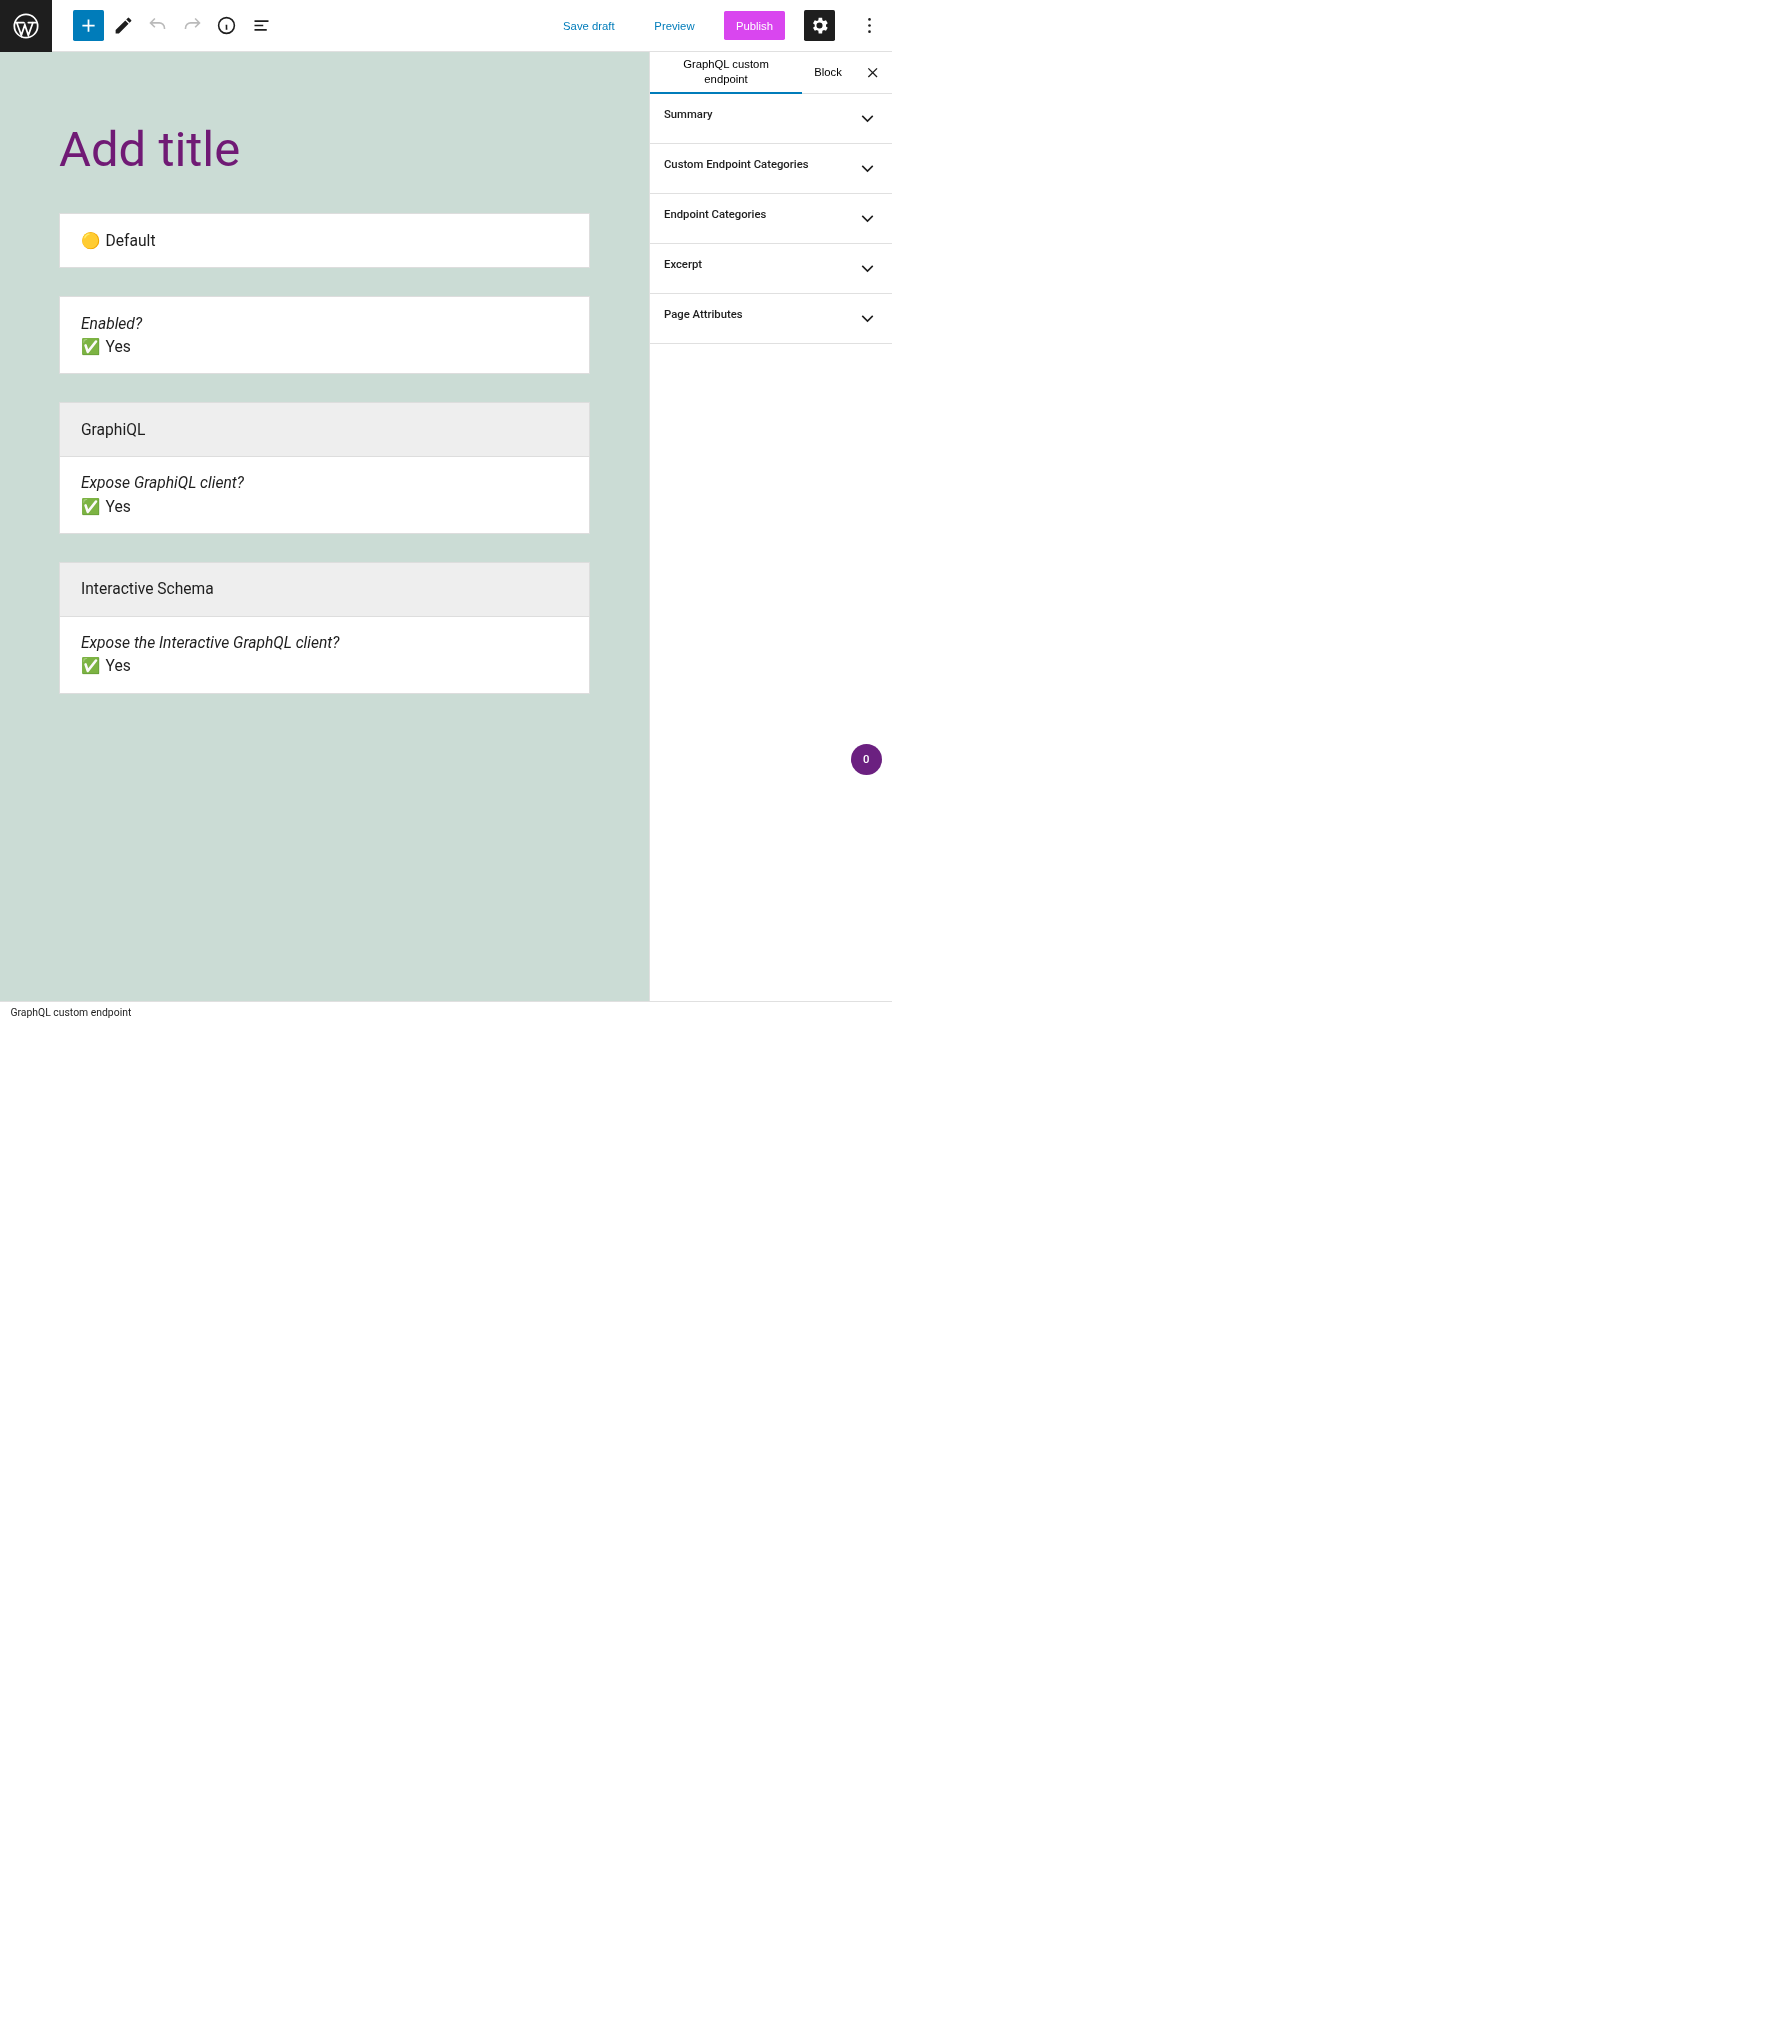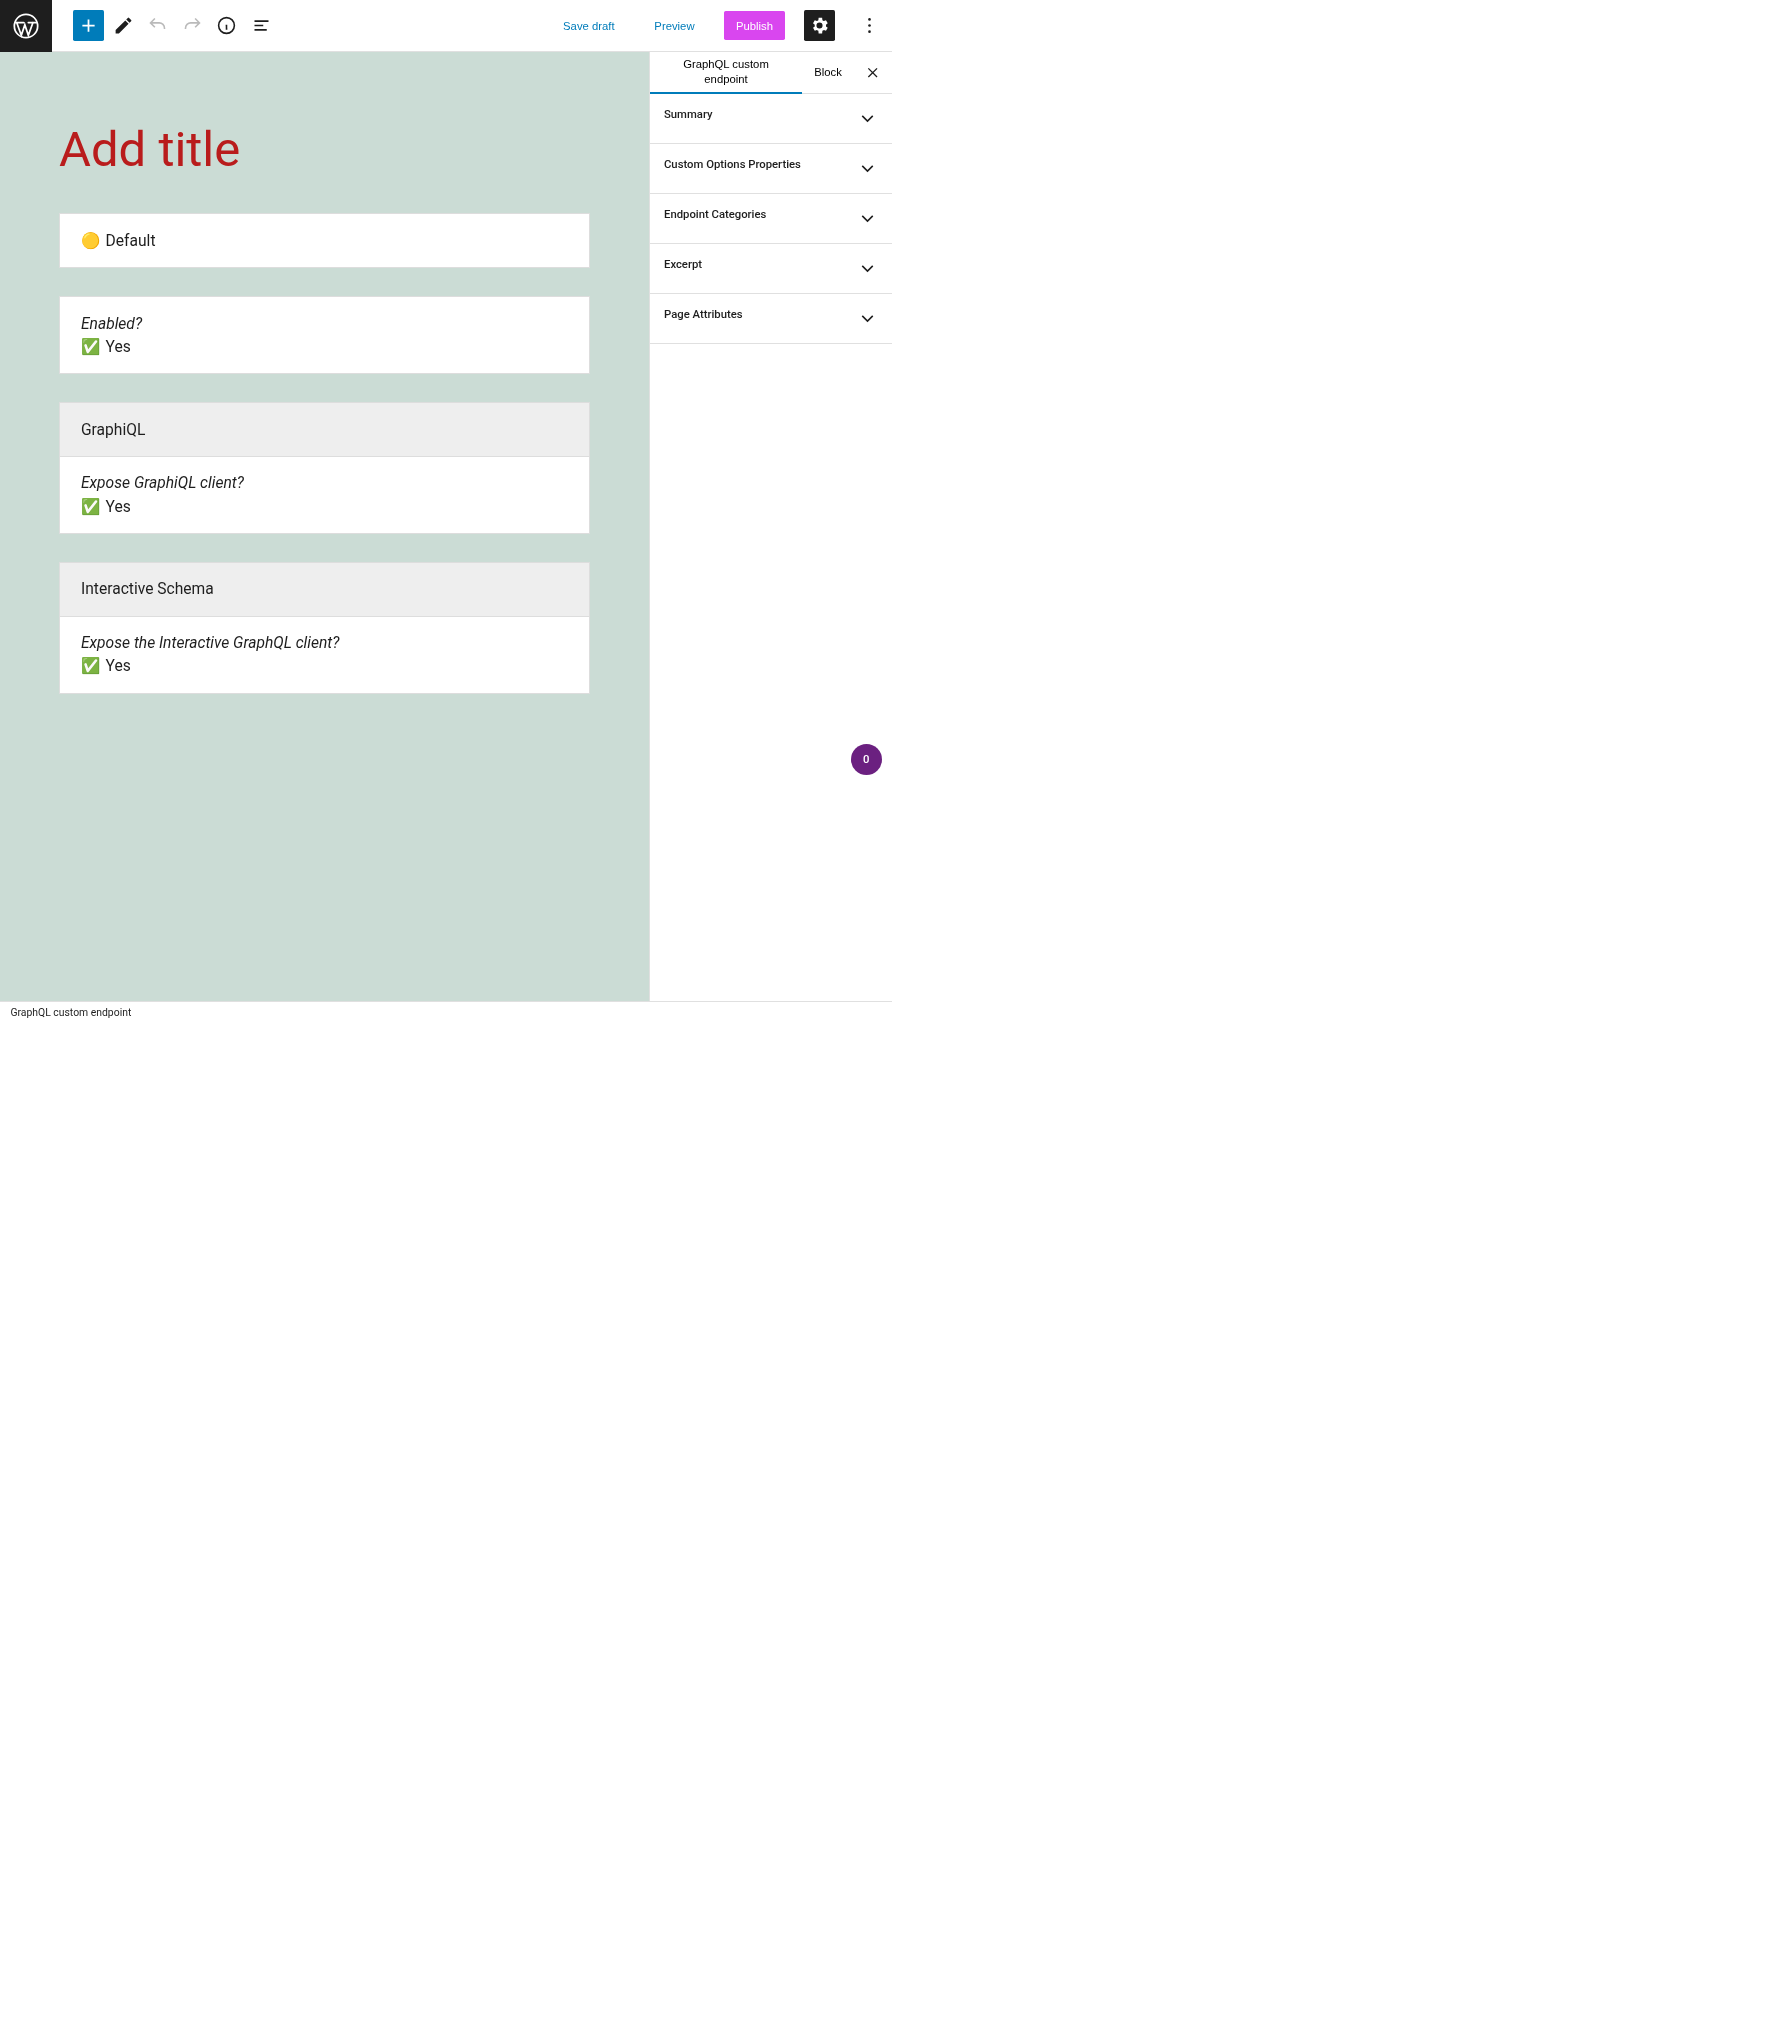--- a/index.html
+++ b/index.html
@@ -18,21 +18,21 @@
 .icon-btn.disabled svg { opacity: 0.3; }
 .icon-btn svg { width: 21px; height: 21px; }
 .toolbar-right { margin-left: auto; display: flex; align-items: center; gap: 19px; padding-right: 7px; }
 .link-btn { background: none; border: none; color: #007cba; font-size: 11.3px; padding: 7px 10.4px; cursor: pointer; font-weight: 400; }
 .publish-btn { background: #d946ef; color: #fff; border: none; padding: 8.7px 12px; font-size: 11.3px; cursor: pointer; border-radius: 1.7px; }
 
 
 .main { display: flex; flex: 1; min-height: 0; }
 .editor { flex: 1; background: #cbdcd5; overflow: auto; position: relative; }
 .editor-inner { padding: 52px 0 35px 0; }
-.title-input { font-size: 49px; font-weight: 400; color: #b91c1c; padding: 17.4px 0 35px 59px; font-family: inherit; }
+.title-input { font-size: 49px; font-weight: 400; color: #701a75; padding: 17.4px 0 35px 59px; font-family: inherit; }
 
 .block { margin: 0 59px 28px 59px; background: #fff; border: 0.9px solid #ddd; }
 .block-header { background: #eee; padding: 17.4px 21px; font-size: 15.6px; color: #1e1e1e; border-bottom: 0.9px solid #ddd; }
 .block-body { padding: 17.4px 21px; font-size: 15.6px; }
 .block-body .question { font-style: italic; margin-bottom: 5.2px; }
 .block-body .answer { display: flex; align-items: center; gap: 5.2px; }
 
 
 .sidebar { width: 243px; border-left: 0.9px solid #e0e0e0; background: #fff; display: flex; flex-direction: column; }
 .sidebar-tabs { display: flex; align-items: stretch; border-bottom: 0.9px solid #e0e0e0; height: 42px; }
@@ -178,21 +178,21 @@
       <div class="panel">
         <div class="panel-header">
           <span>Summary</span>
           <svg viewBox="0 0 24 24" fill="none" stroke="#1e1e1e" stroke-width="1.8">
               <path d="M6 9l6 6 6-6"></path>
             </svg>
         </div>
       </div>
       <div class="panel">
         <div class="panel-header">
-          <span>Custom Options Properties</span>
+          <span>Custom Endpoint Categories</span>
           <svg viewBox="0 0 24 24" fill="none" stroke="#1e1e1e" stroke-width="1.8">
               <path d="M6 9l6 6 6-6"></path>
             </svg>
         </div>
       </div>
       <div class="panel">
         <div class="panel-header">
           <span>Endpoint Categories</span>
           <svg viewBox="0 0 24 24" fill="none" stroke="#1e1e1e" stroke-width="1.8">
               <path d="M6 9l6 6 6-6"></path>

